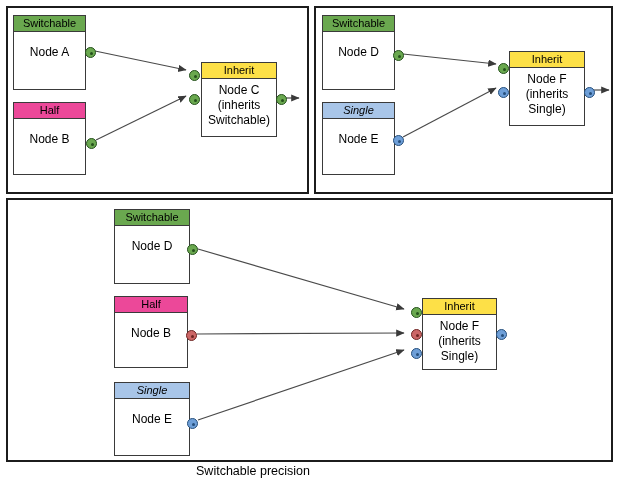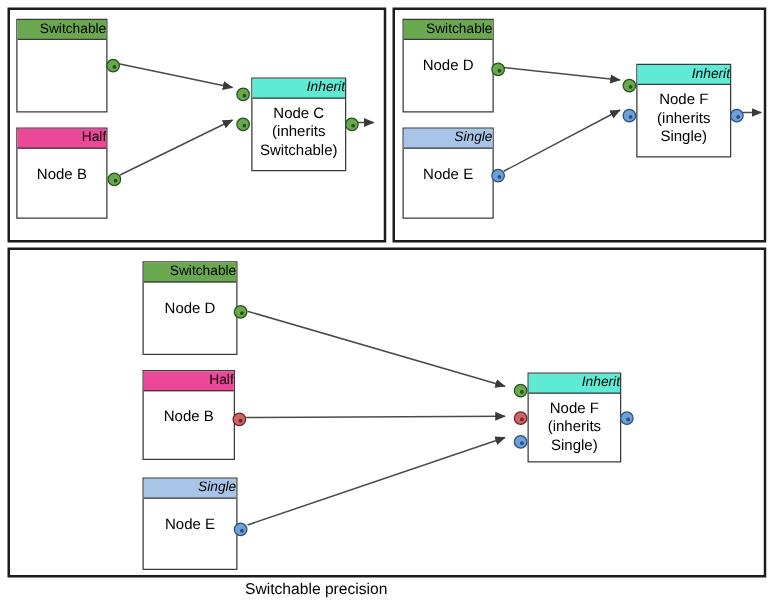--- a/index.html
+++ b/index.html
@@ -4,26 +4,26 @@
 <style>
   html,body{margin:0;padding:0;background:#ffffff;}
   #page{
     position:relative;width:618px;height:488px;background:#ffffff;
     font-family:"Liberation Sans", sans-serif;color:#000;overflow:hidden;
   }
   .panel{position:absolute;border:2px solid #1c1c1c;background:#ffffff;}
   .node{position:absolute;background:#ffffff;border:1.5px solid #3a3a3a;box-sizing:border-box;}
   .node-header{
     height:15px;line-height:15px;border-bottom:1.5px solid #3a3a3a;
-    text-align:right;font-size:11px;overflow:hidden;
+    text-align:center;font-size:11px;overflow:hidden;
   }
   .hdr-switchable{background:#6aa84f;}
   .hdr-half{background:#ec4899;}
   .hdr-single{background:#a8c5e8;font-style:italic;}
-  .hdr-inherit{background:#5eead4;font-style:italic;}
+  .hdr-inherit{background:#fde047;}
   .node-label{display:block;text-align:center;font-size:12px;padding-top:13px;}
   .node-lines{display:block;text-align:center;font-size:12px;line-height:15px;padding-top:4px;}
   .port{
     position:absolute;width:11px;height:11px;border-radius:50%;
     box-sizing:border-box;z-index:5;
   }
   .port::after{
     content:"";position:absolute;left:3.5px;top:3.5px;width:3px;height:3px;border-radius:50%;
   }
   .port-green{background:#6aa84f;border:1.5px solid #25511c;}
@@ -60,20 +60,21 @@
 
     <line x1="198" y1="249" x2="404" y2="309" stroke="#4a4a4a" stroke-width="1.2" marker-end="url(#arrow)"></line>
     <line x1="197" y1="334" x2="404" y2="333" stroke="#4a4a4a" stroke-width="1.2" marker-end="url(#arrow)"></line>
     <line x1="198" y1="420" x2="404" y2="350" stroke="#4a4a4a" stroke-width="1.2" marker-end="url(#arrow)"></line>
   </svg>
 
   <div class="panel" style="left:6px;top:6px;width:299px;height:184px;">
 
     <div class="node" style="left:5px;top:7px;width:73px;height:75px;">
       <div class="node-header hdr-switchable">Switchable</div>
+      <span class="node-label">Node A</span>
     </div>
 
     <div class="node" style="left:5px;top:94px;width:73px;height:73px;">
       <div class="node-header hdr-half">Half</div>
       <span class="node-label">Node B</span>
     </div>
 
     <div class="node" style="left:193px;top:54px;width:76px;height:75px;">
       <div class="node-header hdr-inherit">Inherit</div>
       <span class="node-lines">

